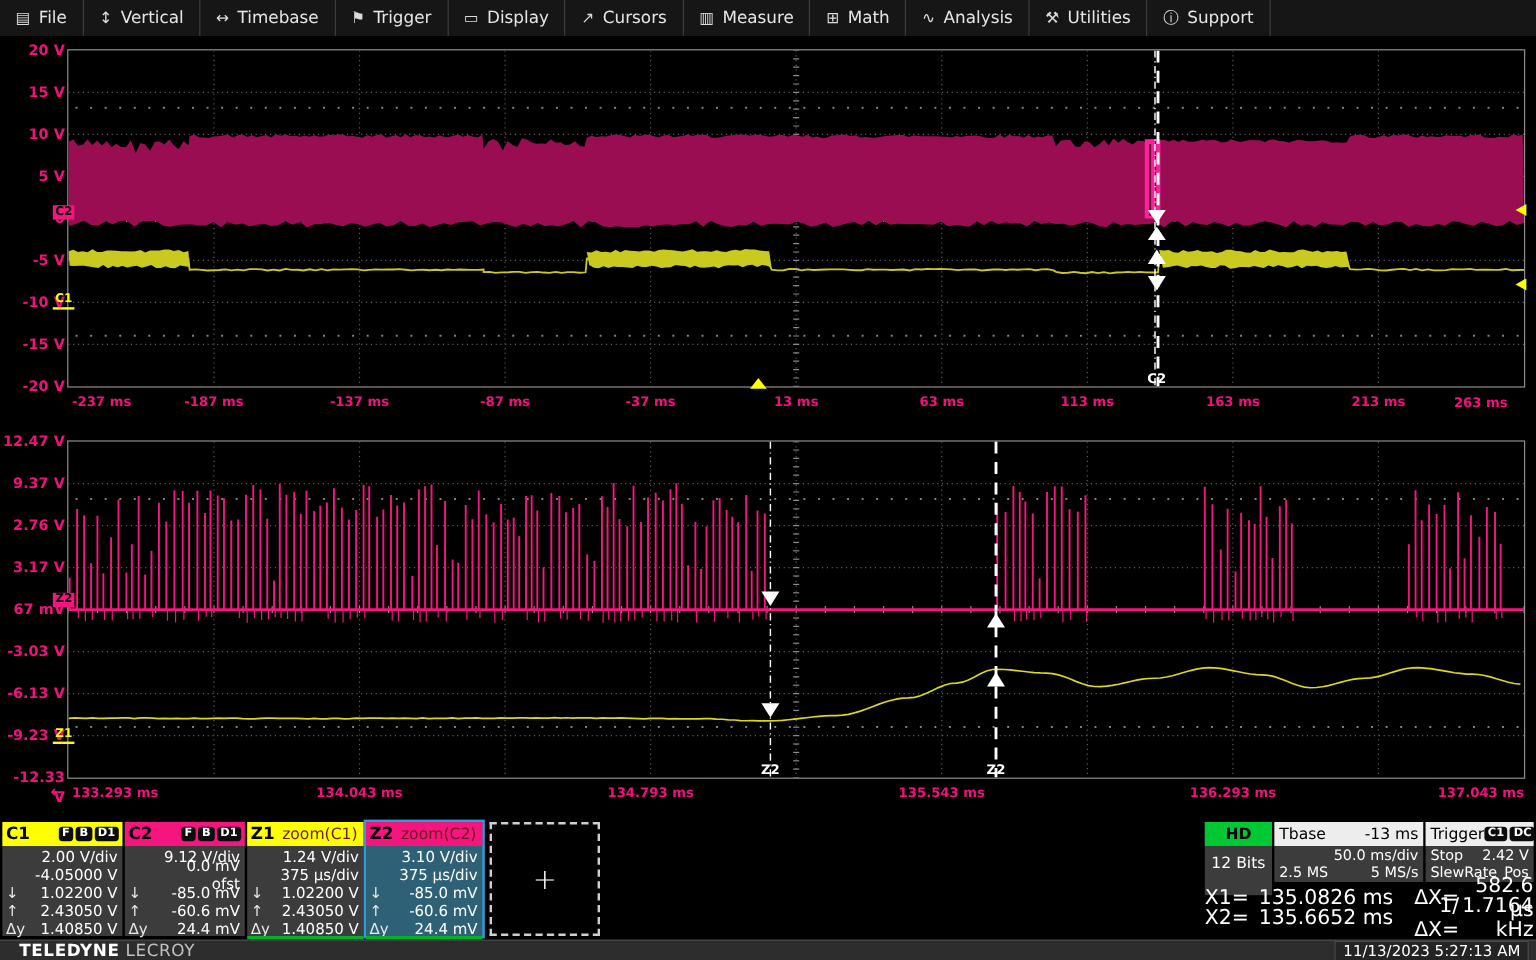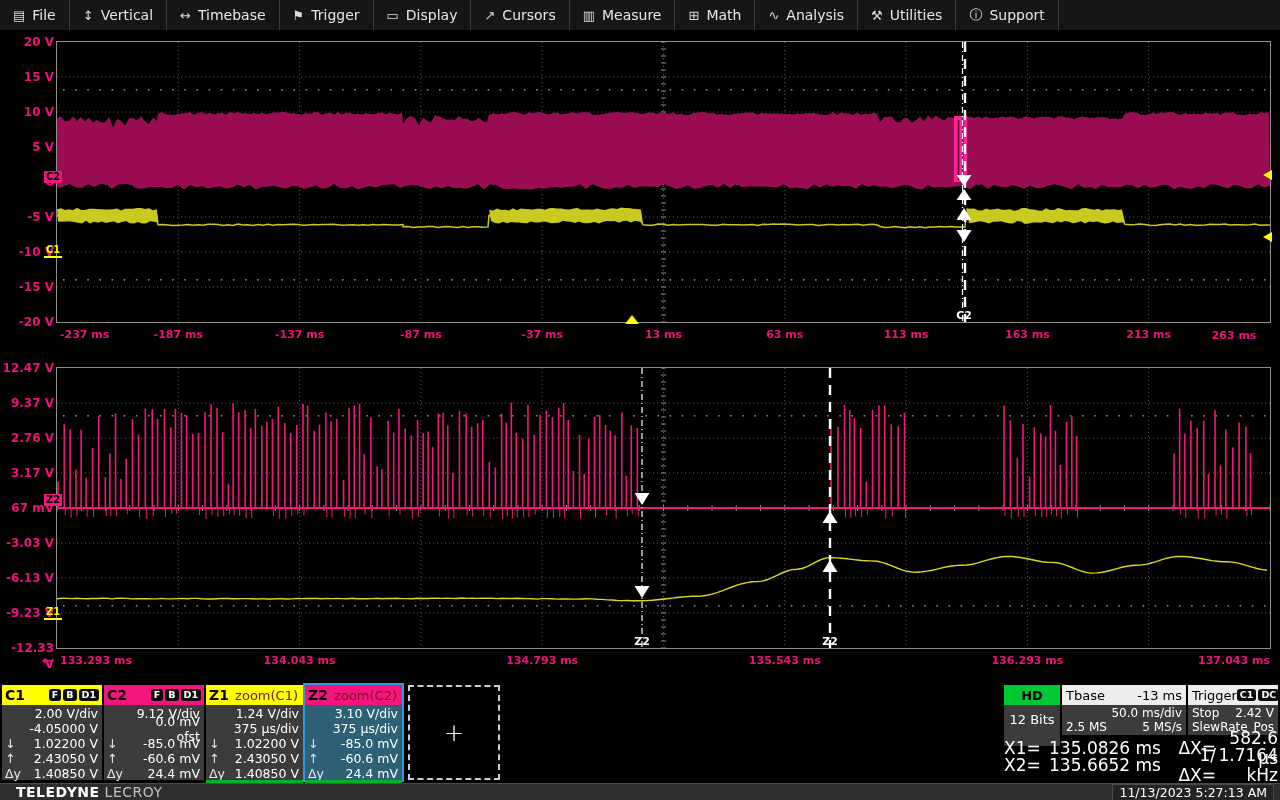--- a/index.html
+++ b/index.html
@@ -56,21 +56,21 @@
   .p-line{display:flex;height:14px;align-items:center;}
   .p-line .rt{margin-left:auto;}
   #cursor-readout{position:absolute;left:1004px;top:56px;width:274px;color:#fff;font-size:17px;}
   .cr-row{display:flex;height:17px;align-items:center;}
   .cr-row .c1{width:42px;}
   .cr-row .c2{width:118px;text-align:center;}
   .cr-row .c3{width:52px;text-align:right;}
   .cr-row .c4{flex:1;text-align:right;}
   
   #footer{position:absolute;left:0;top:783px;width:1280px;height:17px;background:#2d2d2d;
-          border-top:1px solid #4a4a4a;display:flex;align-items:flex-start;}
+          border-top:1px solid #4a4a4a;display:flex;align-items:center;}
   #brand{margin-left:16px;font-size:14px;color:#fff;letter-spacing:.5px;}
   #brand b{font-weight:bold;}
   #brand span{color:#c0c0c0;font-weight:normal;}
   #datetime{margin-left:auto;margin-right:6px;color:#fff;font-size:12.5px;background:#242424;
             padding:0 6px;border:1px solid #4a4a4a;}
 </style>
 </head>
 <body>
 
 <div id="root">

